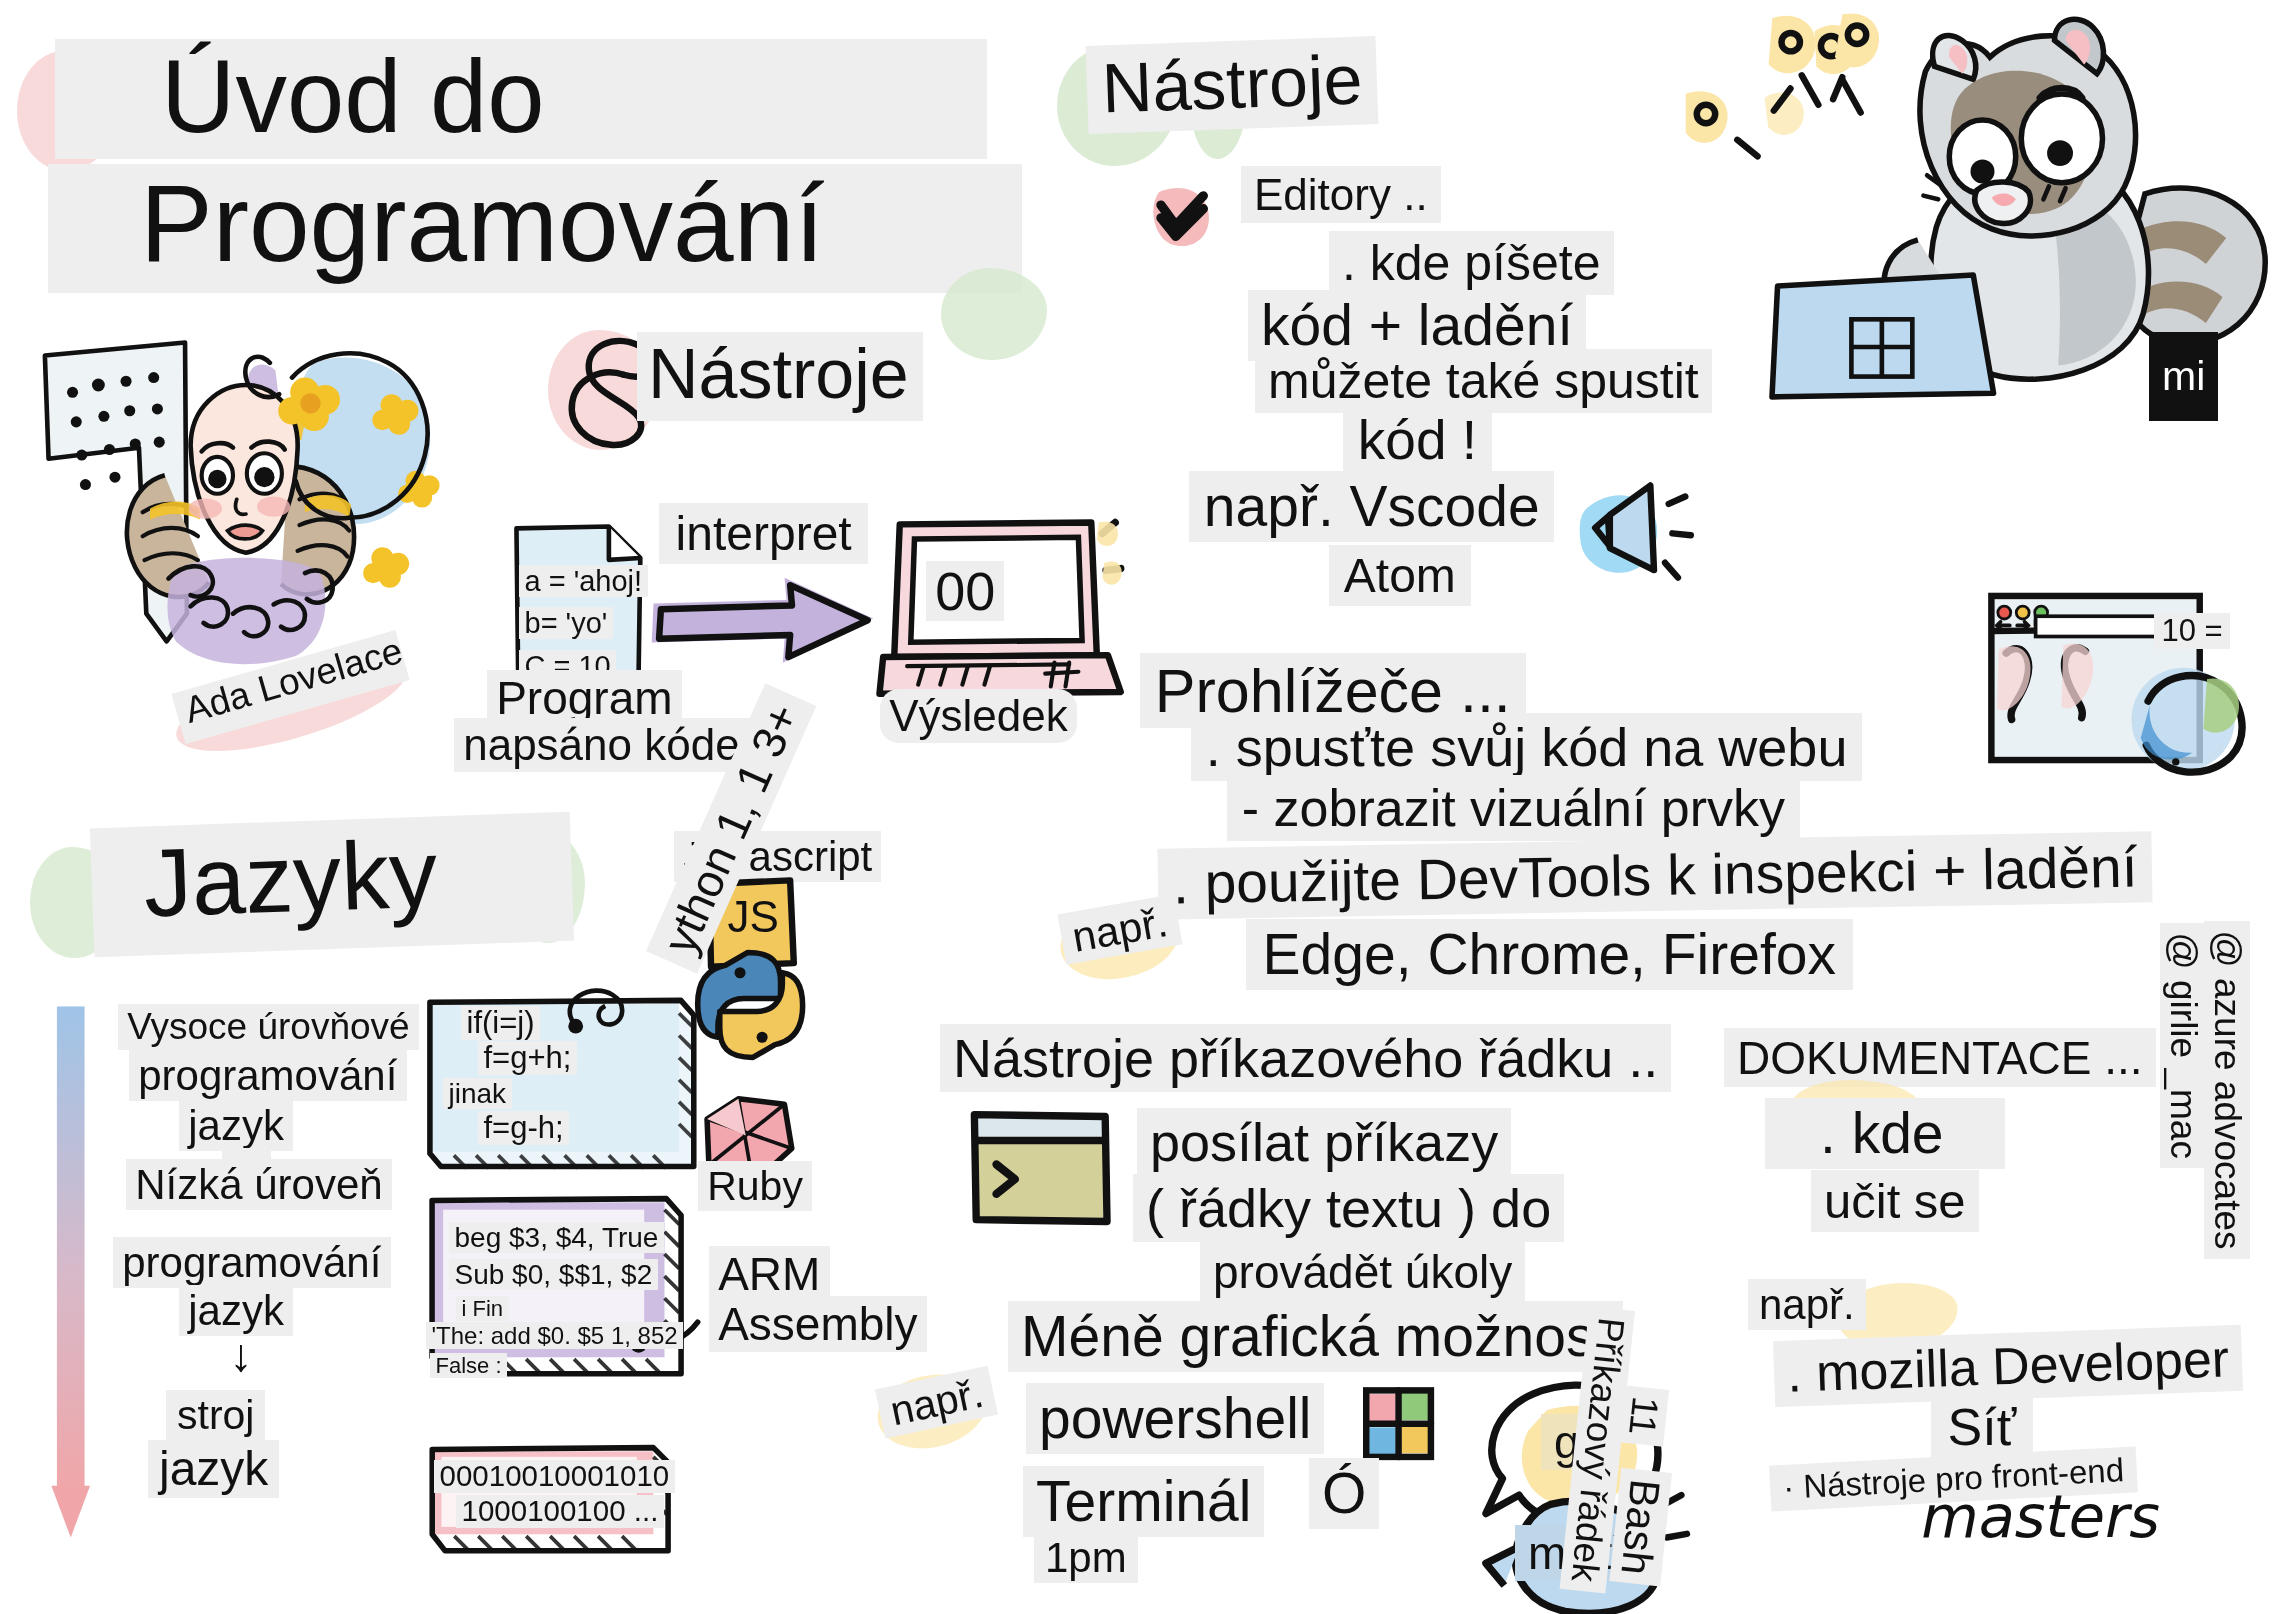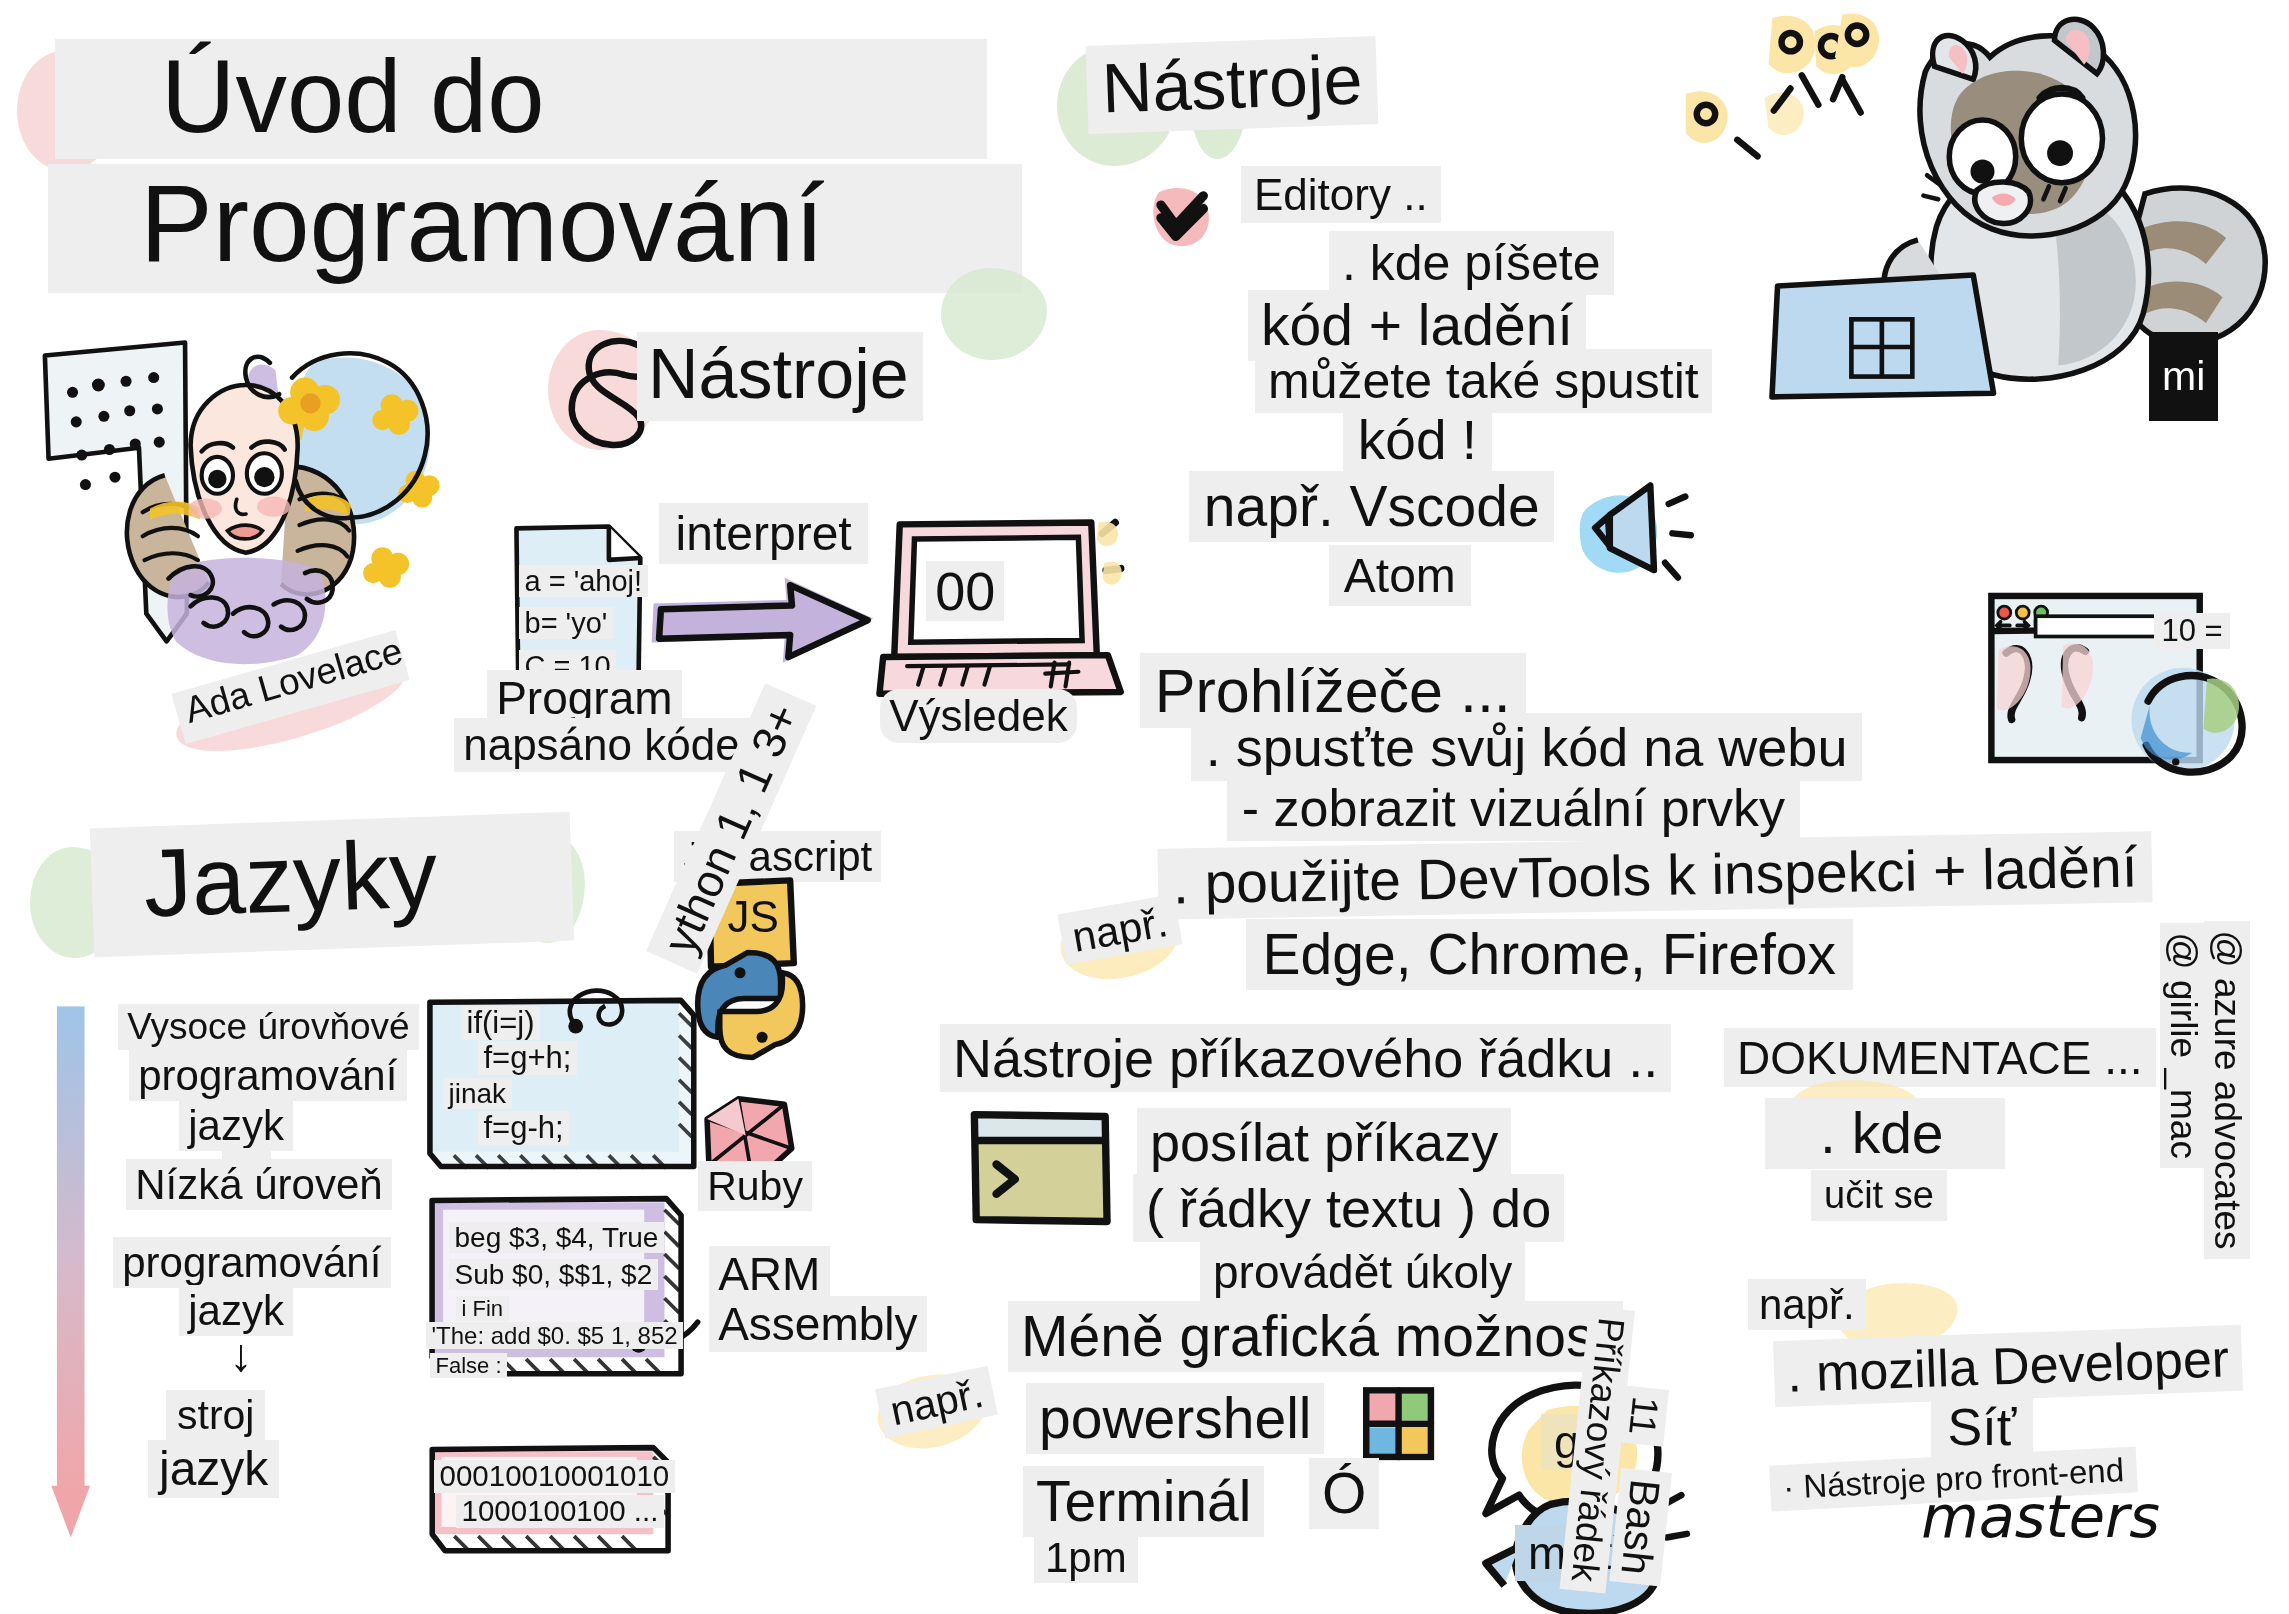--- a/index.html
+++ b/index.html
@@ -542,21 +542,21 @@
   <div class="hl vert" style="left:1635px;top:1311px;font-size:37px;padding:3.7px 9.2px;
               transform:rotate(96deg);transform-origin:left top;">Příkazový řádek</div>
   <div class="hl vert" style="left:1669px;top:1390px;font-size:37px;padding:3.7px 9.2px;
               transform:rotate(96deg);transform-origin:left top;">11</div>
   <div class="hl vert" style="left:1672px;top:1473px;font-size:42px;padding:3.7px 9.2px;
               transform:rotate(96deg);transform-origin:left top;">Bash</div>
 
   <div class="hl" style="left:1724px;top:1028px;font-size:46px;padding:5.5px 13px;">DOKUMENTACE ...</div>
   <div class="blob" style="left:1790px;top:1080px;width:129px;height:55px;background:#fbe6a8;opacity:.7;"></div>
   <div class="hl" style="left:1765px;top:1098px;width:240px;font-size:57px;padding:5.5px 55px;">. kde</div>
-  <div class="hl" style="left:1811px;top:1170px;font-size:38px;padding:5.5px 13px;">učit se</div>
+  <div class="hl" style="left:1811px;top:1170px;font-size:49px;padding:5.5px 13px;">učit se</div>
   <div class="blob" style="left:1838px;top:1283px;width:120px;height:66px;background:#fbe6a8;opacity:.7;transform:rotate(-6deg);"></div>
   <div class="hl" style="left:1748px;top:1279px;font-size:42px;padding:3.7px 11px;">např.</div>
   <div class="hl" style="left:1774px;top:1333px;font-size:52px;padding:5.5px 13px;transform:rotate(-2deg);">. mozilla Developer</div>
   <div class="hl" style="left:1931px;top:1394px;font-size:52px;padding:5.5px 16.6px;">Síť</div>
   <div class="hl" style="left:1770px;top:1456px;font-size:33px;padding:5.5px 13px;transform:rotate(-3deg);">· Nástroje pro front-end</div>
   <div class="hl nb" style="left:1912px;top:1482px;font-size:59px;padding:3.7px 9.2px;
               font-family:'DejaVu Sans', sans-serif;font-style:italic;">masters</div>
 
   <div class="hl vert" style="left:2250px;top:921px;font-size:37px;padding:3.7px 9.2px;
               transform:rotate(90deg);transform-origin:left top;">@ azure advocates</div>

